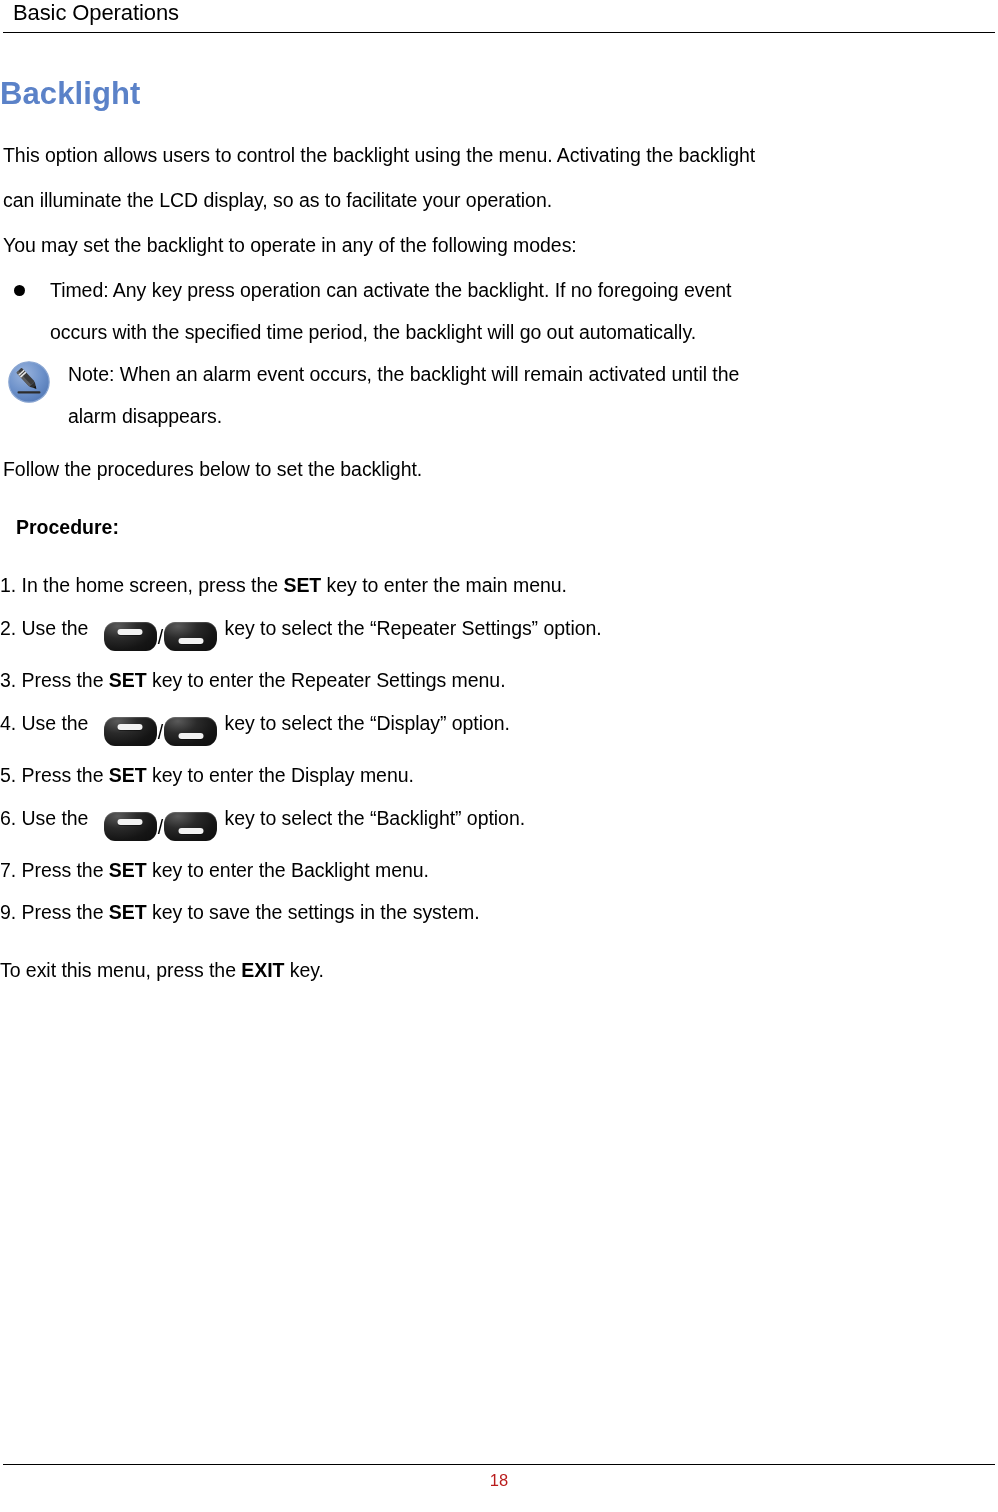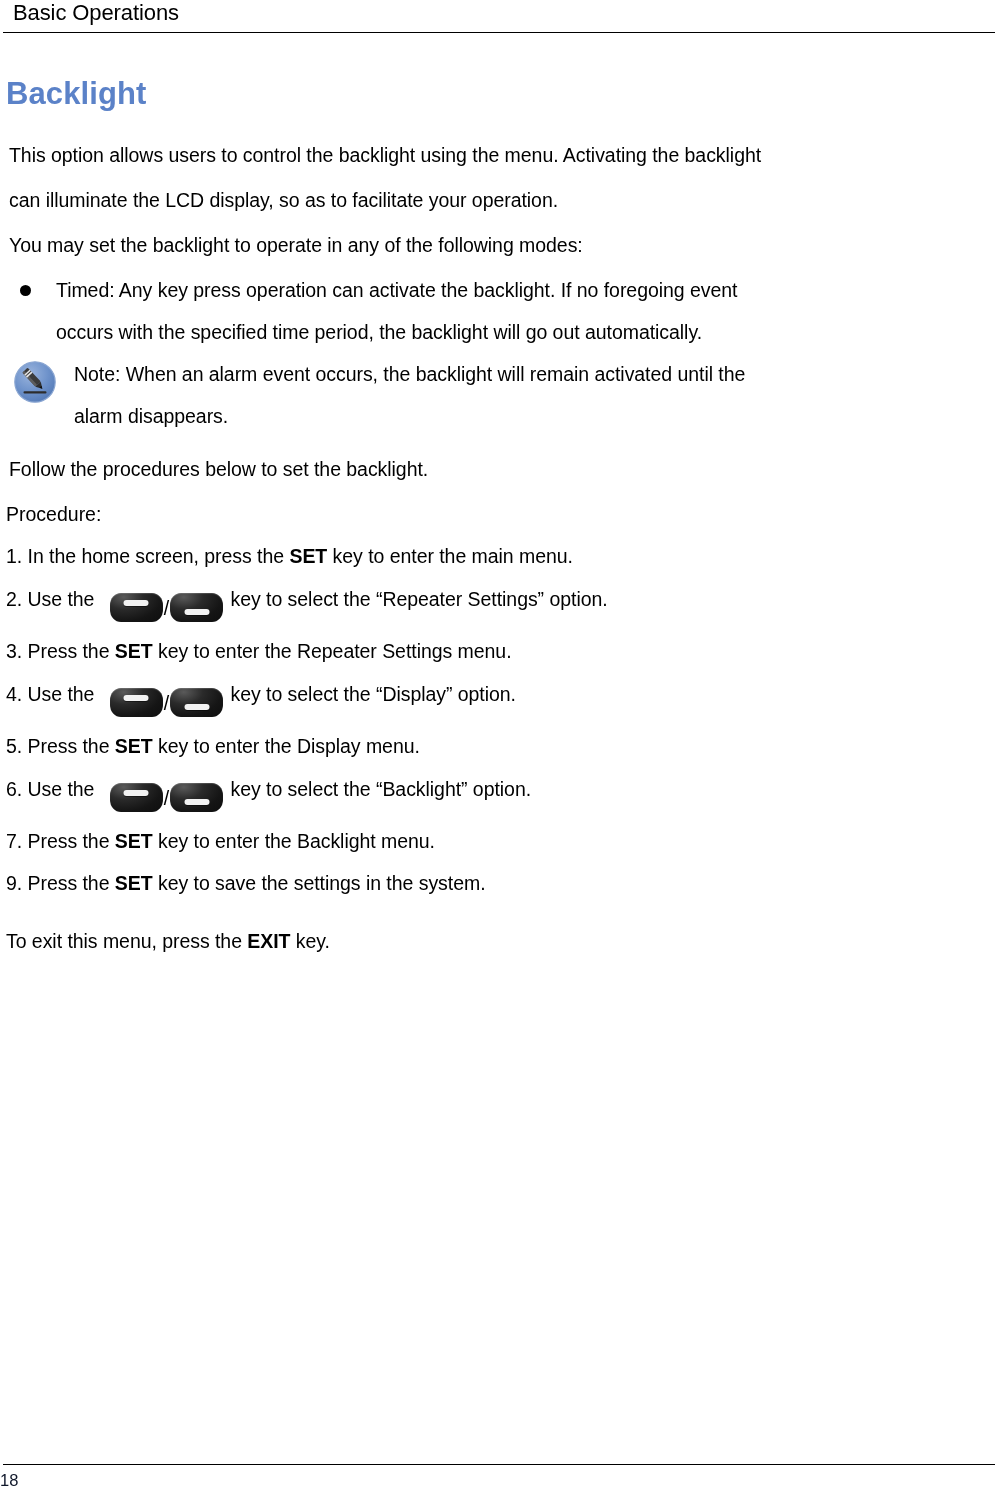--- a/index.html
+++ b/index.html
@@ -53,21 +53,21 @@
     height: 0;
     border-top: 1.6px solid #000;
   }
 
   
   .content {
     position: absolute;
     left: 0;
     top: 36px;
     width: 998px;
-    padding: 0 8px 0 6px;
+    padding: 0 8px 0 0;
   }
 
   h1.section-title {
     margin: 40px 0 22px 0;
     font-size: 31px;
     line-height: 36px;
     font-weight: bold;
     color: #5b82c8;
     letter-spacing: 0.1px;
   }
@@ -120,24 +120,24 @@
   .note-text {
     font-size: 19.5px;
     line-height: 42px;
     letter-spacing: -0.05px;
     margin: 0;
   }
   .note-label { font-weight: normal; }
 
   
   .proc-heading {
-    font-weight: normal;
-    font-size: 19.5px;
-    line-height: 42px;
-    margin: 0;
+    font-weight: bold;
+    font-size: 19.5px;
+    line-height: 42px;
+    margin: 16px;
   }
   .step {
     font-size: 19.5px;
     line-height: 42px;
     letter-spacing: -0.05px;
     margin: 0;
     white-space: nowrap;
   }
   .step.with-keys { line-height: 44px; }
   .kbd { font-weight: bold; }
@@ -194,24 +194,24 @@
     right: 3px;
     top: 22px;
     height: 0;
     border-top: 1.6px solid #000;
   }
   .footer-page {
     position: absolute;
     left: 0;
     right: 0;
     top: 27px;
-    text-align: left;
+    text-align: center;
     font-size: 16.5px;
     line-height: 22px;
-    color: #0f172a;
+    color: #b91c1c;
   }
 
   .spacer-sm { height: 8px; }
   .spacer-md { height: 16px; }
 </style>
 </head>
 <body>
 
 <div class="page">
 

